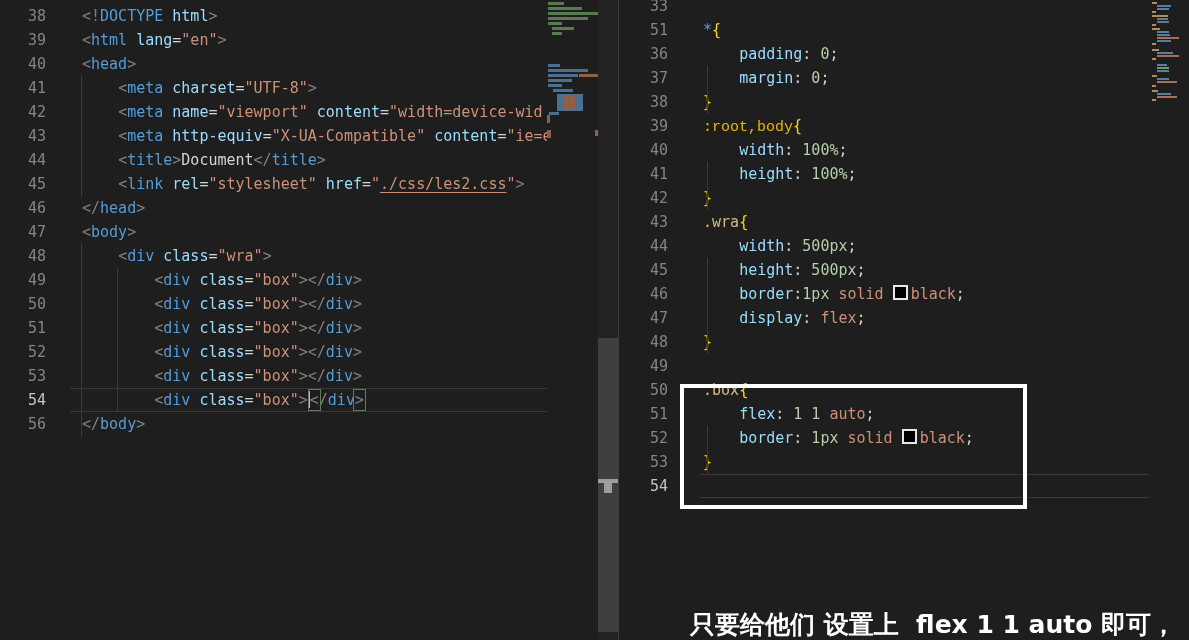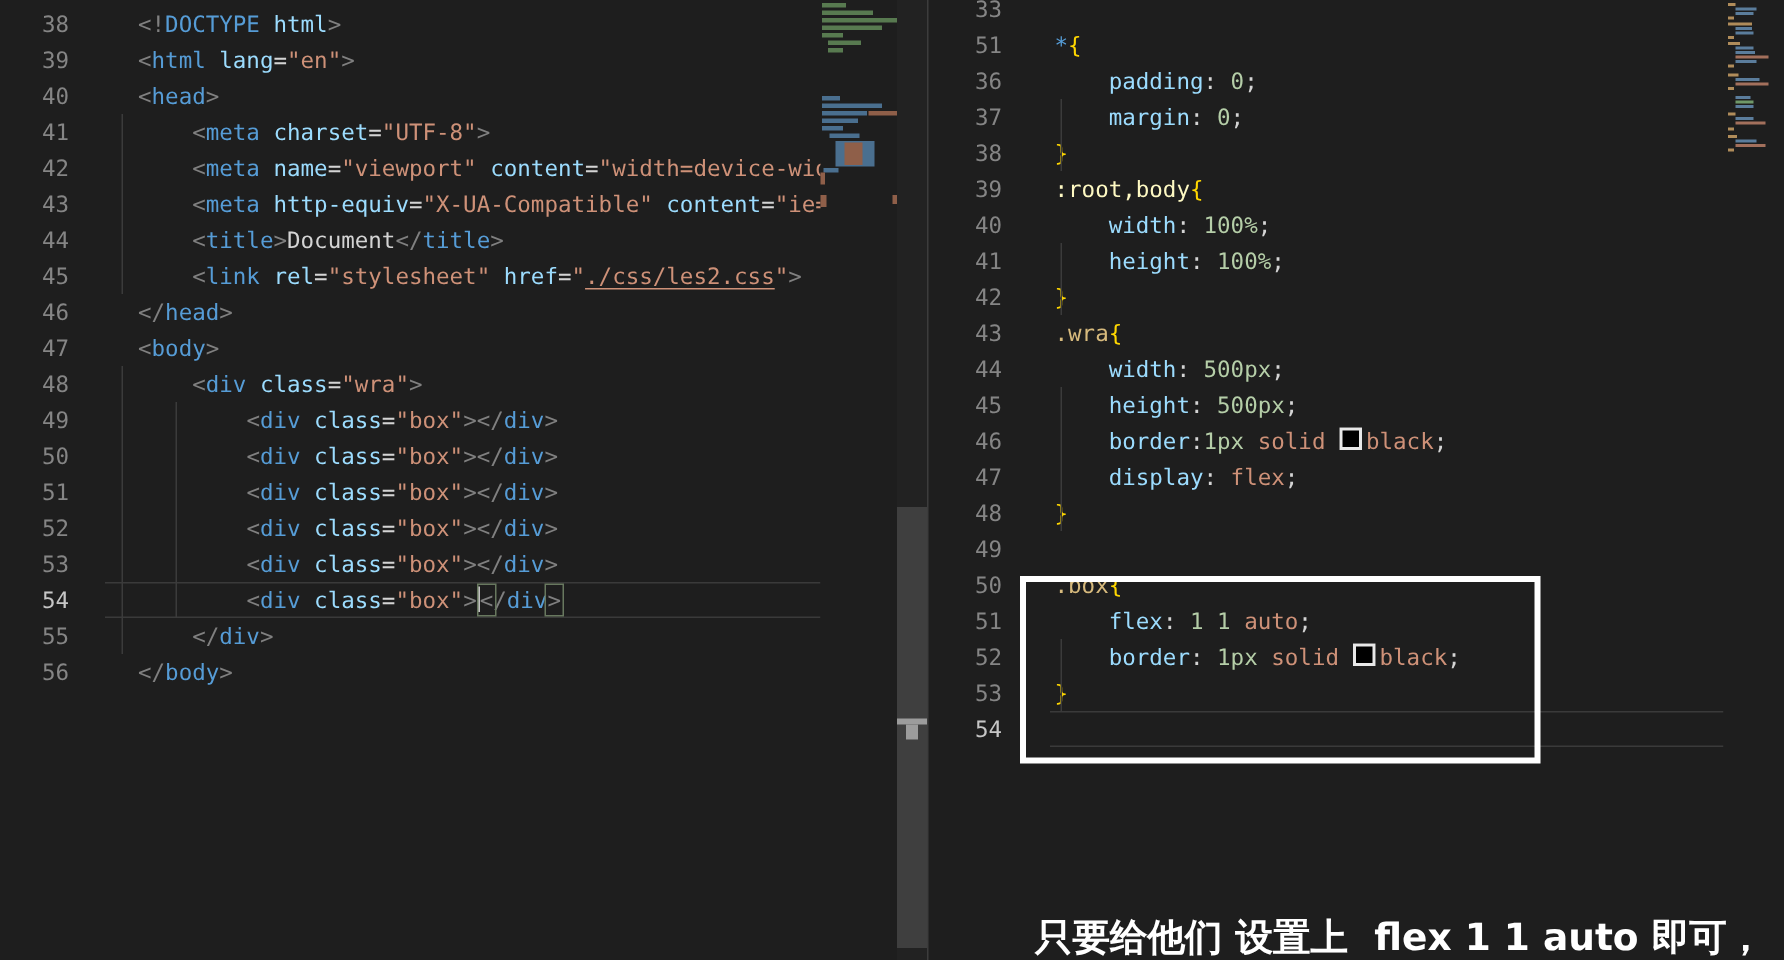--- a/index.html
+++ b/index.html
@@ -13,21 +13,21 @@
   #right-pane{left:620px;width:529px;}
   .lines{position:absolute;left:0;width:100%;}
   #left-lines{top:4px;}
   #right-lines{top:-6px;}
   .line{position:relative;height:24px;font-size:15px;line-height:24px;white-space:pre;}
   .num{position:absolute;top:0;left:0;text-align:right;color:#858585;}
   #left-pane .num{width:46px;}
   #right-pane .num{width:48px;}
   .num.active{color:#c6c6c6;}
   .code{position:absolute;top:0;white-space:pre;}
-  #left-pane .code{left:92px;}
+  #left-pane .code{left:82px;}
   #right-pane .code{left:83px;}
   .active-overlay{position:absolute;top:0;height:24px;right:0;box-sizing:border-box;
     border-top:1px solid #3a3a3a;border-bottom:1px solid #3a3a3a;}
   #left-pane .active-overlay{left:70px;}
   #right-pane .active-overlay{left:80px;}
   .tk{white-space:pre;}
   .tk-link{text-decoration:underline;text-underline-offset:3px;}
   .boxed{outline:1px solid #68785f;outline-offset:1px;}
   .caret{display:inline-block;width:0;height:17px;border-left:2px solid #c2c2c2;
     vertical-align:middle;margin-top:-3px;}
@@ -63,21 +63,20 @@
       <div class="line"><span class="num">45</span><span class="code"><span class="tk tk-t" style="color: rgb(212, 212, 212);">    </span><span class="tk tk-p" style="color: rgb(128, 128, 128);">&lt;</span><span class="tk tk-tag" style="color: rgb(86, 156, 214);">link</span><span class="tk tk-attr" style="color: rgb(156, 220, 254);"> rel</span><span class="tk tk-op" style="color: rgb(212, 212, 212);">=</span><span class="tk tk-str" style="color: rgb(206, 145, 120);">"stylesheet"</span><span class="tk tk-attr" style="color: rgb(156, 220, 254);"> href</span><span class="tk tk-op" style="color: rgb(212, 212, 212);">=</span><span class="tk tk-str" style="color: rgb(206, 145, 120);">"</span><span class="tk tk-link" style="color: rgb(206, 145, 120);">./css/les2.css</span><span class="tk tk-str" style="color: rgb(206, 145, 120);">"</span><span class="tk tk-p" style="color: rgb(128, 128, 128);">&gt;</span></span></div>
       <div class="line"><span class="num">46</span><span class="code"><span class="tk tk-p" style="color: rgb(128, 128, 128);">&lt;/</span><span class="tk tk-tag" style="color: rgb(86, 156, 214);">head</span><span class="tk tk-p" style="color: rgb(128, 128, 128);">&gt;</span></span></div>
       <div class="line"><span class="num">47</span><span class="code"><span class="tk tk-p" style="color: rgb(128, 128, 128);">&lt;</span><span class="tk tk-tag" style="color: rgb(86, 156, 214);">body</span><span class="tk tk-p" style="color: rgb(128, 128, 128);">&gt;</span></span></div>
       <div class="line"><span class="num">48</span><span class="code"><span class="tk tk-t" style="color: rgb(212, 212, 212);">    </span><span class="tk tk-p" style="color: rgb(128, 128, 128);">&lt;</span><span class="tk tk-tag" style="color: rgb(86, 156, 214);">div</span><span class="tk tk-attr" style="color: rgb(156, 220, 254);"> class</span><span class="tk tk-op" style="color: rgb(212, 212, 212);">=</span><span class="tk tk-str" style="color: rgb(206, 145, 120);">"wra"</span><span class="tk tk-p" style="color: rgb(128, 128, 128);">&gt;</span></span></div>
       <div class="line"><span class="num">49</span><span class="code"><span class="tk tk-t" style="color: rgb(212, 212, 212);">        </span><span class="tk tk-p" style="color: rgb(128, 128, 128);">&lt;</span><span class="tk tk-tag" style="color: rgb(86, 156, 214);">div</span><span class="tk tk-attr" style="color: rgb(156, 220, 254);"> class</span><span class="tk tk-op" style="color: rgb(212, 212, 212);">=</span><span class="tk tk-str" style="color: rgb(206, 145, 120);">"box"</span><span class="tk tk-p" style="color: rgb(128, 128, 128);">&gt;&lt;/</span><span class="tk tk-tag" style="color: rgb(86, 156, 214);">div</span><span class="tk tk-p" style="color: rgb(128, 128, 128);">&gt;</span></span></div>
       <div class="line"><span class="num">50</span><span class="code"><span class="tk tk-t" style="color: rgb(212, 212, 212);">        </span><span class="tk tk-p" style="color: rgb(128, 128, 128);">&lt;</span><span class="tk tk-tag" style="color: rgb(86, 156, 214);">div</span><span class="tk tk-attr" style="color: rgb(156, 220, 254);"> class</span><span class="tk tk-op" style="color: rgb(212, 212, 212);">=</span><span class="tk tk-str" style="color: rgb(206, 145, 120);">"box"</span><span class="tk tk-p" style="color: rgb(128, 128, 128);">&gt;&lt;/</span><span class="tk tk-tag" style="color: rgb(86, 156, 214);">div</span><span class="tk tk-p" style="color: rgb(128, 128, 128);">&gt;</span></span></div>
       <div class="line"><span class="num">51</span><span class="code"><span class="tk tk-t" style="color: rgb(212, 212, 212);">        </span><span class="tk tk-p" style="color: rgb(128, 128, 128);">&lt;</span><span class="tk tk-tag" style="color: rgb(86, 156, 214);">div</span><span class="tk tk-attr" style="color: rgb(156, 220, 254);"> class</span><span class="tk tk-op" style="color: rgb(212, 212, 212);">=</span><span class="tk tk-str" style="color: rgb(206, 145, 120);">"box"</span><span class="tk tk-p" style="color: rgb(128, 128, 128);">&gt;&lt;/</span><span class="tk tk-tag" style="color: rgb(86, 156, 214);">div</span><span class="tk tk-p" style="color: rgb(128, 128, 128);">&gt;</span></span></div>
       <div class="line"><span class="num">52</span><span class="code"><span class="tk tk-t" style="color: rgb(212, 212, 212);">        </span><span class="tk tk-p" style="color: rgb(128, 128, 128);">&lt;</span><span class="tk tk-tag" style="color: rgb(86, 156, 214);">div</span><span class="tk tk-attr" style="color: rgb(156, 220, 254);"> class</span><span class="tk tk-op" style="color: rgb(212, 212, 212);">=</span><span class="tk tk-str" style="color: rgb(206, 145, 120);">"box"</span><span class="tk tk-p" style="color: rgb(128, 128, 128);">&gt;&lt;/</span><span class="tk tk-tag" style="color: rgb(86, 156, 214);">div</span><span class="tk tk-p" style="color: rgb(128, 128, 128);">&gt;</span></span></div>
       <div class="line"><span class="num">53</span><span class="code"><span class="tk tk-t" style="color: rgb(212, 212, 212);">        </span><span class="tk tk-p" style="color: rgb(128, 128, 128);">&lt;</span><span class="tk tk-tag" style="color: rgb(86, 156, 214);">div</span><span class="tk tk-attr" style="color: rgb(156, 220, 254);"> class</span><span class="tk tk-op" style="color: rgb(212, 212, 212);">=</span><span class="tk tk-str" style="color: rgb(206, 145, 120);">"box"</span><span class="tk tk-p" style="color: rgb(128, 128, 128);">&gt;&lt;/</span><span class="tk tk-tag" style="color: rgb(86, 156, 214);">div</span><span class="tk tk-p" style="color: rgb(128, 128, 128);">&gt;</span></span></div>
       <div class="line"><div class="active-overlay"></div><span class="num active">54</span><span class="code"><span class="tk tk-t" style="color: rgb(212, 212, 212);">        </span><span class="tk tk-p" style="color: rgb(128, 128, 128);">&lt;</span><span class="tk tk-tag" style="color: rgb(86, 156, 214);">div</span><span class="tk tk-attr" style="color: rgb(156, 220, 254);"> class</span><span class="tk tk-op" style="color: rgb(212, 212, 212);">=</span><span class="tk tk-str" style="color: rgb(206, 145, 120);">"box"</span><span class="tk tk-p" style="color: rgb(128, 128, 128);">&gt;</span><span class="caret"></span><span class="tk tk-pb boxed" style="color: rgb(128, 128, 128);">&lt;</span><span class="tk tk-p" style="color: rgb(128, 128, 128);">/</span><span class="tk tk-tag" style="color: rgb(86, 156, 214);">div</span><span class="tk tk-pb boxed" style="color: rgb(128, 128, 128);">&gt;</span></span></div>
-      <div class="line"><span class="num">55</span><span class="code"><span class="tk tk-t" style="color: rgb(212, 212, 212);">    </span><span class="tk tk-p" style="color: rgb(128, 128, 128);">&lt;/</span><span class="tk tk-tag" style="color: rgb(86, 156, 214);">div</span><span class="tk tk-p" style="color: rgb(128, 128, 128);">&gt;</span></span></div>
       <div class="line"><span class="num">56</span><span class="code"><span class="tk tk-p" style="color: rgb(128, 128, 128);">&lt;/</span><span class="tk tk-tag" style="color: rgb(86, 156, 214);">body</span><span class="tk tk-p" style="color: rgb(128, 128, 128);">&gt;</span></span></div>
     </div>
 
   <div class="guide" style="left:81px;top:76px;height:120px;"></div>
   <div class="guide" style="left:81px;top:244px;height:192px;"></div>
   <div class="guide" style="left:117px;top:268px;height:144px;"></div>
 </div>
 
 <div class="minimap" style="left:547px;width:53px;height:145px;">
     <div class="bar" style="left: 1px; top: 2px; width: 16px; height: 3px; background: rgb(88, 122, 80);"></div>
@@ -112,21 +111,21 @@
 
 <div class="sash" style="left:618px;"></div>
 
 <div class="pane" id="right-pane">
   <div class="lines" id="right-lines">
       <div class="line"><span class="num">33</span><span class="code"></span></div>
       <div class="line"><span class="num">51</span><span class="code"><span class="tk tk-selb" style="color: rgb(86, 156, 214);">*</span><span class="tk tk-br" style="color: rgb(255, 215, 0);">{</span></span></div>
       <div class="line"><span class="num">36</span><span class="code"><span class="tk tk-t" style="color: rgb(212, 212, 212);">    </span><span class="tk tk-prop" style="color: rgb(156, 220, 254);">padding</span><span class="tk tk-op" style="color: rgb(212, 212, 212);">:</span><span class="tk tk-num" style="color: rgb(181, 206, 168);"> 0</span><span class="tk tk-op" style="color: rgb(212, 212, 212);">;</span></span></div>
       <div class="line"><span class="num">37</span><span class="code"><span class="tk tk-t" style="color: rgb(212, 212, 212);">    </span><span class="tk tk-prop" style="color: rgb(156, 220, 254);">margin</span><span class="tk tk-op" style="color: rgb(212, 212, 212);">:</span><span class="tk tk-num" style="color: rgb(181, 206, 168);"> 0</span><span class="tk tk-op" style="color: rgb(212, 212, 212);">;</span></span></div>
       <div class="line"><span class="num">38</span><span class="code"><span class="tk tk-br" style="color: rgb(255, 215, 0);">}</span></span></div>
-      <div class="line"><span class="num">39</span><span class="code"><span class="tk tk-sel" style="color: #fef9c3;">:root,body</span><span class="tk tk-br" style="color: rgb(255, 215, 0);">{</span></span></div>
+      <div class="line"><span class="num">39</span><span class="code"><span class="tk tk-sel" style="color: #eab308; font-family: Liberation Mono, monospace;">:root,body</span><span class="tk tk-br" style="color: rgb(255, 215, 0);">{</span></span></div>
       <div class="line"><span class="num">40</span><span class="code"><span class="tk tk-t" style="color: rgb(212, 212, 212);">    </span><span class="tk tk-prop" style="color: rgb(156, 220, 254);">width</span><span class="tk tk-op" style="color: rgb(212, 212, 212);">:</span><span class="tk tk-num" style="color: rgb(181, 206, 168);"> 100%</span><span class="tk tk-op" style="color: rgb(212, 212, 212);">;</span></span></div>
       <div class="line"><span class="num">41</span><span class="code"><span class="tk tk-t" style="color: rgb(212, 212, 212);">    </span><span class="tk tk-prop" style="color: rgb(156, 220, 254);">height</span><span class="tk tk-op" style="color: rgb(212, 212, 212);">:</span><span class="tk tk-num" style="color: rgb(181, 206, 168);"> 100%</span><span class="tk tk-op" style="color: rgb(212, 212, 212);">;</span></span></div>
       <div class="line"><span class="num">42</span><span class="code"><span class="tk tk-br" style="color: rgb(255, 215, 0);">}</span></span></div>
       <div class="line"><span class="num">43</span><span class="code"><span class="tk tk-sel" style="color: rgb(215, 186, 125);">.wra</span><span class="tk tk-br" style="color: rgb(255, 215, 0);">{</span></span></div>
       <div class="line"><span class="num">44</span><span class="code"><span class="tk tk-t" style="color: rgb(212, 212, 212);">    </span><span class="tk tk-prop" style="color: rgb(156, 220, 254);">width</span><span class="tk tk-op" style="color: rgb(212, 212, 212);">:</span><span class="tk tk-num" style="color: rgb(181, 206, 168);"> 500px</span><span class="tk tk-op" style="color: rgb(212, 212, 212);">;</span></span></div>
       <div class="line"><span class="num">45</span><span class="code"><span class="tk tk-t" style="color: rgb(212, 212, 212);">    </span><span class="tk tk-prop" style="color: rgb(156, 220, 254);">height</span><span class="tk tk-op" style="color: rgb(212, 212, 212);">:</span><span class="tk tk-num" style="color: rgb(181, 206, 168);"> 500px</span><span class="tk tk-op" style="color: rgb(212, 212, 212);">;</span></span></div>
       <div class="line"><span class="num">46</span><span class="code"><span class="tk tk-t" style="color: rgb(212, 212, 212);">    </span><span class="tk tk-prop" style="color: rgb(156, 220, 254);">border</span><span class="tk tk-op" style="color: rgb(212, 212, 212);">:</span><span class="tk tk-num" style="color: rgb(181, 206, 168);">1px</span><span class="tk tk-kw" style="color: rgb(206, 145, 120);"> solid </span><span class="swatch"></span><span class="tk tk-kw" style="color: rgb(206, 145, 120);">black</span><span class="tk tk-op" style="color: rgb(212, 212, 212);">;</span></span></div>
       <div class="line"><span class="num">47</span><span class="code"><span class="tk tk-t" style="color: rgb(212, 212, 212);">    </span><span class="tk tk-prop" style="color: rgb(156, 220, 254);">display</span><span class="tk tk-op" style="color: rgb(212, 212, 212);">:</span><span class="tk tk-kw" style="color: rgb(206, 145, 120);"> flex</span><span class="tk tk-op" style="color: rgb(212, 212, 212);">;</span></span></div>
       <div class="line"><span class="num">48</span><span class="code"><span class="tk tk-br" style="color: rgb(255, 215, 0);">}</span></span></div>
       <div class="line"><span class="num">49</span><span class="code"></span></div>

